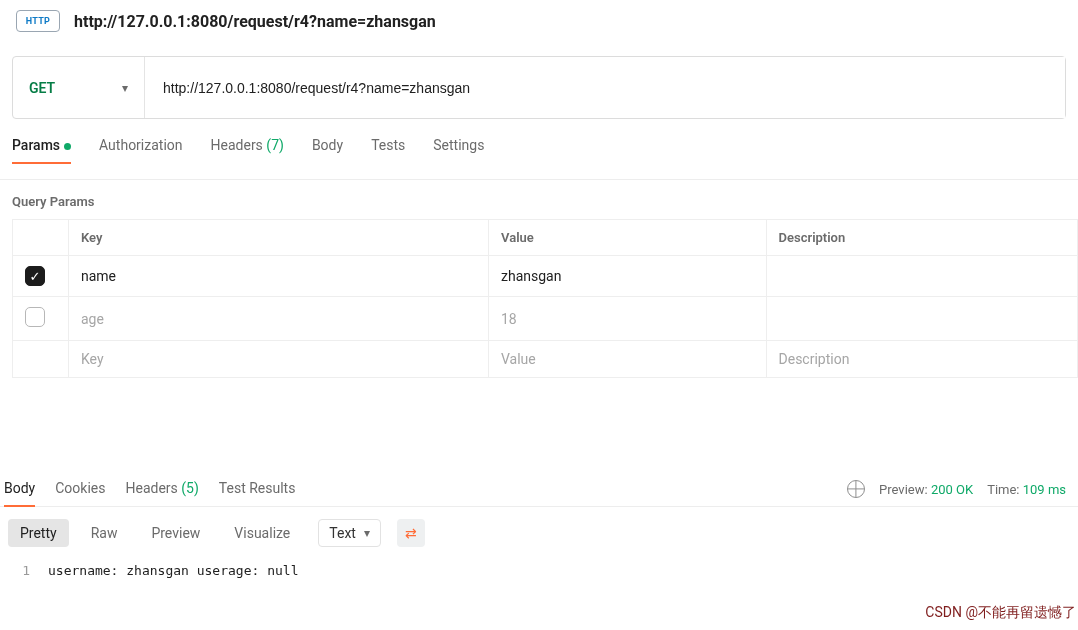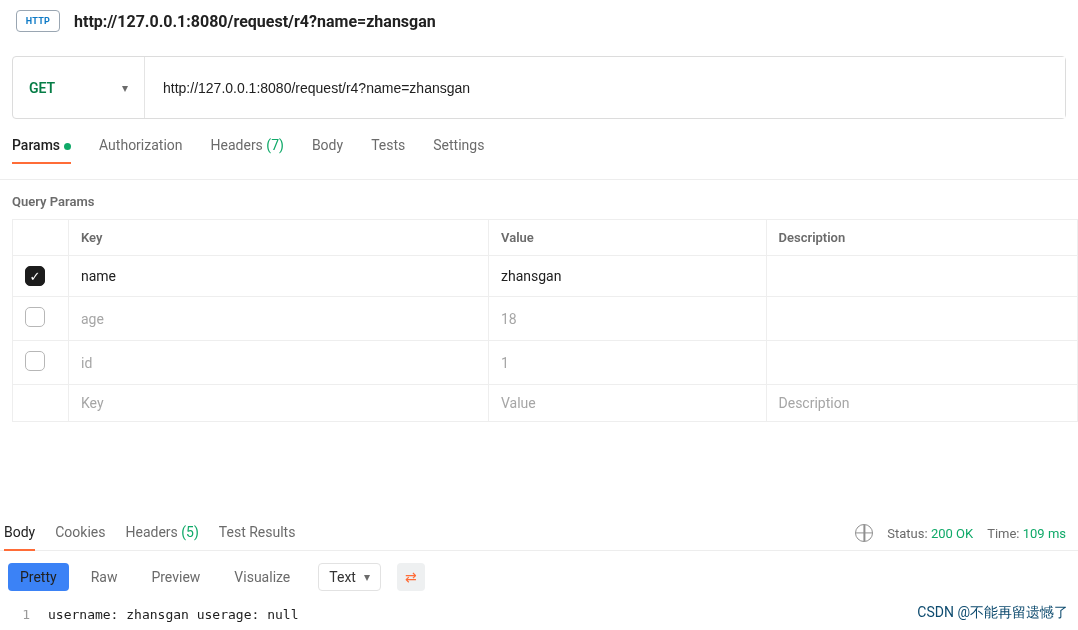--- a/index.html
+++ b/index.html
@@ -34,26 +34,26 @@
   .rtab { padding-bottom: 10px; color: #6b6b6b; cursor: pointer; position: relative; }
   .rtab.active { color: #212121; }
   .rtab.active::after { content: ""; position: absolute; left: 0; right: 0; bottom: -1px; height: 2px; background: #ff6c37; }
   .resp-right { display: flex; align-items: center; gap: 14px; color: #6b6b6b; font-size: 13px; padding-bottom: 8px; }
   .green { color: #0fa968; }
   .globe { width: 18px; height: 18px; border: 1.4px solid #8f8f8f; border-radius: 50%; position: relative; }
   .globe::before { content:""; position:absolute; left:50%; top:0; bottom:0; width:1.2px; background:#8f8f8f; transform:translateX(-50%);}
   .globe::after { content:""; position:absolute; top:50%; left:0; right:0; height:1.2px; background:#8f8f8f; transform:translateY(-50%);}
   .toolbar { display: flex; align-items: center; gap: 10px; padding: 12px 8px; }
   .pill { padding: 6px 12px; border-radius: 4px; color: #6b6b6b; cursor: pointer; }
-  .pill.sel { background: #3b82f6; color: #212121; }
+  .pill.sel { background: #e5e5e5; color: #212121; }
   .fmt { display:flex; align-items:center; gap:8px; border:1px solid #e2e2e2; border-radius:4px; padding:5px 10px; color:#333; cursor:pointer; margin-left:6px;}
   .wrap-icon { width:28px; height:28px; border-radius:4px; background:#eef0f1; display:flex; align-items:center; justify-content:center; color:#ff6c37; font-size:14px; cursor:pointer; margin-left:6px;}
   .body-view { display:flex; gap:18px; padding: 4px 8px 14px; font-family: Menlo, Consolas, monospace; font-size: 13px; }
   .lineno { color:#9a9a9a; width: 22px; text-align:right; }
-  .watermark { position: fixed; right: 10px; bottom: 8px; color: #0c4a6e; font-size: 14px; pointer-events: none; }
+  .watermark { position: fixed; right: 2px; bottom: 8px; color: #7f1d1d; font-size: 14px; pointer-events: none; }
 </style>
 </head>
 <body>
 
 <div class="top-bar">
   <div class="http-badge">HTTP</div>
   <div class="top-url">http://127.0.0.1:8080/request/r4?name=zhansgan</div>
 </div>
 
 <div class="req-row">
@@ -91,44 +91,38 @@
       <td>zhansgan</td>
       <td></td>
     </tr>
     <tr>
       <td class="col-chk"><span class="chk"></span></td>
       <td class="muted">age</td>
       <td class="muted">18</td>
       <td></td>
     </tr>
     <tr>
-      <td class="col-chk"><span class="chk"></span></td>
-      <td class="muted">id</td>
-      <td class="muted">1</td>
-      <td></td>
-    </tr>
-    <tr>
       <td class="col-chk"></td>
       <td class="ph">Key</td>
       <td class="ph">Value</td>
       <td class="ph">Description</td>
     </tr>
   </tbody>
 </table>
 
 <div class="resp-tabs">
   <div class="resp-left">
     <div class="rtab active">Body</div>
     <div class="rtab">Cookies</div>
     <div class="rtab"><span>Headers</span> <span class="count">(5)</span></div>
     <div class="rtab">Test Results</div>
   </div>
   <div class="resp-right">
     <span class="globe"></span>
-    <span><span>Status:</span> <span class="green">200 OK</span></span>
+    <span><span>Preview:</span> <span class="green">200 OK</span></span>
     <span><span>Time:</span> <span class="green">109 ms</span></span>
   </div>
 </div>
 
 <div class="toolbar">
   <div class="pill sel">Pretty</div>
   <div class="pill">Raw</div>
   <div class="pill">Preview</div>
   <div class="pill">Visualize</div>
   <div class="fmt">

